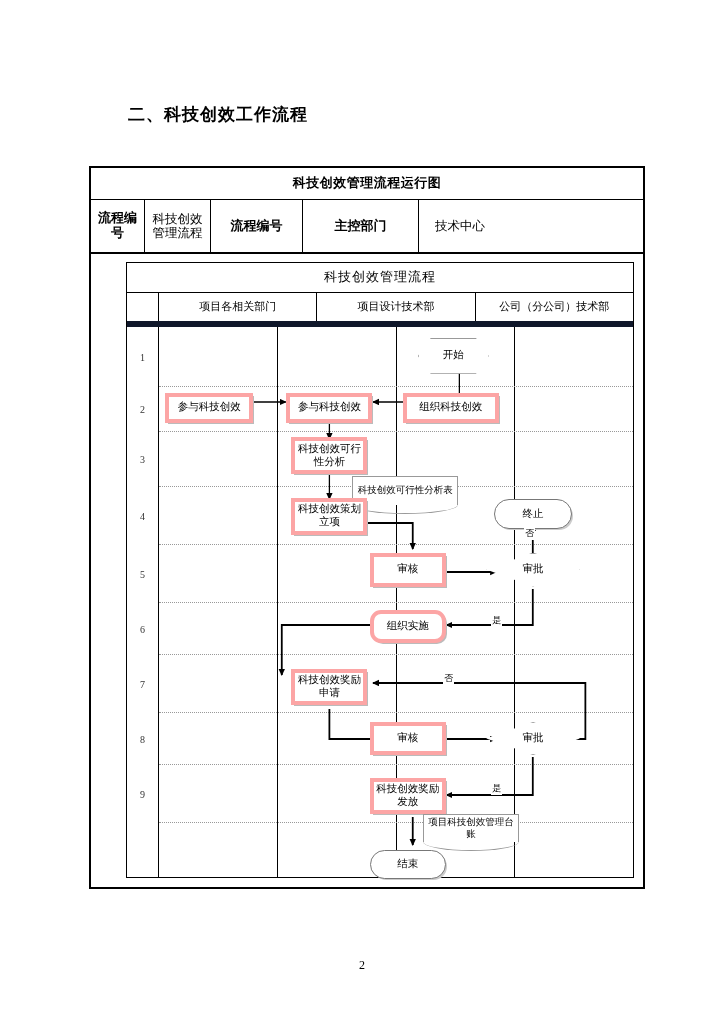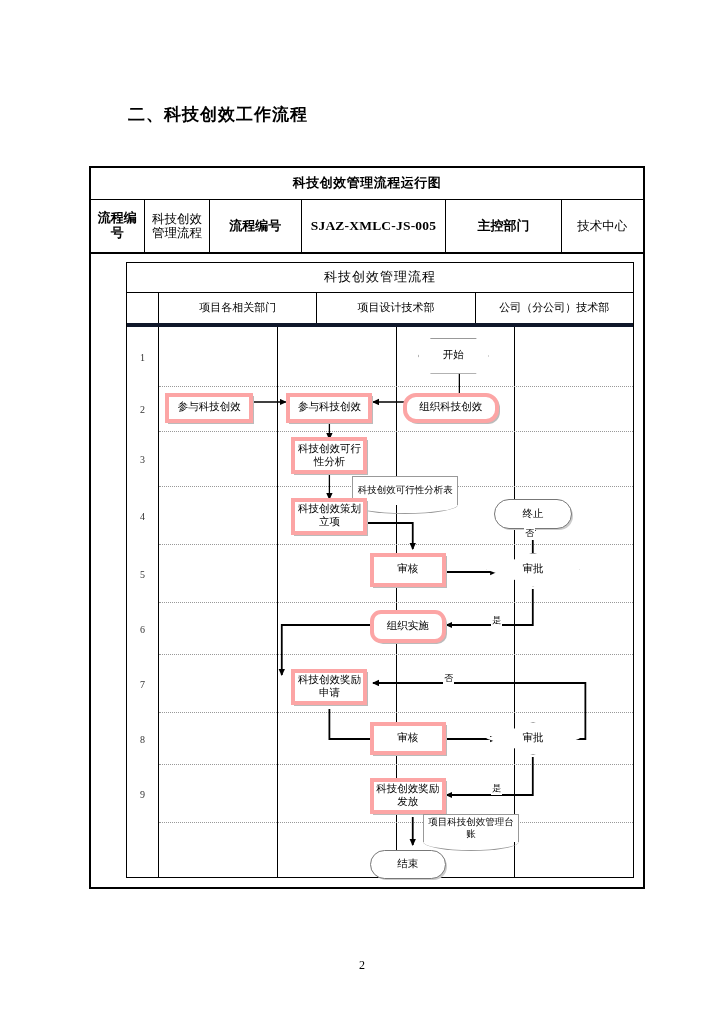--- a/index.html
+++ b/index.html
@@ -89,21 +89,21 @@
   }
   .inner-title {
     border-bottom: 1px solid #000;
     text-align: center;
     font-size: 13px;
     padding: 5px 0 6px;
     letter-spacing: 1px;
   }
   .inner-head {
     display: flex;
-    border-bottom: 4px solid #0f172a;
+    border-bottom: 6px solid #0f172a;
     height: 34px;
   }
   .h-num { width: 32px; border-right: 1px solid #000; }
   .h-col {
     flex: 1;
     border-right: 1px solid #000;
     display: flex; align-items: center; justify-content: center;
     text-align: center;
     font-size: 11px;
     line-height: 1.2;
@@ -226,21 +226,20 @@
   <div class="heading">二、科技创效工作流程</div>
 
   <div class="outer">
 
     <div class="row-title">科技创效管理流程运行图</div>
 
     <div class="row-meta">
       <div class="cell c1 c-bold">流程编号</div>
       <div class="cell c2">科技创效管理流程</div>
       <div class="cell c3 c-bold">流程编号</div>
-      <div class="cell c4">SJAZ-XMLC-JS-005</div>
       <div class="cell c5 c-bold">主控部门</div>
       <div class="cell c6">技术中心</div>
     </div>
 
 
     <div class="flow-wrap">
       <div class="inner">
 
         <div class="inner-title">科技创效管理流程</div>
 
@@ -370,21 +369,21 @@
                 <path d="M441,412 L462,412 L462,356 L248,356" marker-end="url(#ah)" stroke-width="1.8"></path>
 
                 <path d="M409,430 L409,468 L322,468" marker-end="url(#ah)" stroke-width="1.8"></path>
 
                 <line x1="288" y1="490" x2="288" y2="518" marker-end="url(#ah)" stroke-width="1.8"></line>
               </g>
             </svg>
 
             <div class="shape hexa" style="left:57.5%; top:2.0%; width:14%; height:6.5%;">开始</div>
 
-            <div class="shape box" style="left:54.5%; top:12.0%; width:19%; height:5.4%;border-radius:13px;">组织科技创效</div>
+            <div class="shape box" style="left:54.5%; top:12.0%; width:19%; height:5.4%;">组织科技创效</div>
 
             <div class="shape box" style="left:31.5%; top:12.0%; width:17%; height:5.4%;">参与科技创效</div>
 
             <div class="shape box" style="left:7.5%; top:12.0%; width:17.5%; height:5.4%;">参与科技创效</div>
 
             <div class="shape box" style="left:32.5%; top:20.0%; width:15%; height:6.8%;">科技创效可行性分析</div>
 
             <div class="shape doc" style="left:44.5%; top:27.0%; width:21%; height:5.3%;">科技创效可行性分析表</div>
 
             <div class="shape box" style="left:32.5%; top:31.0%; width:15%; height:6.8%;">科技创效策划立项</div>

